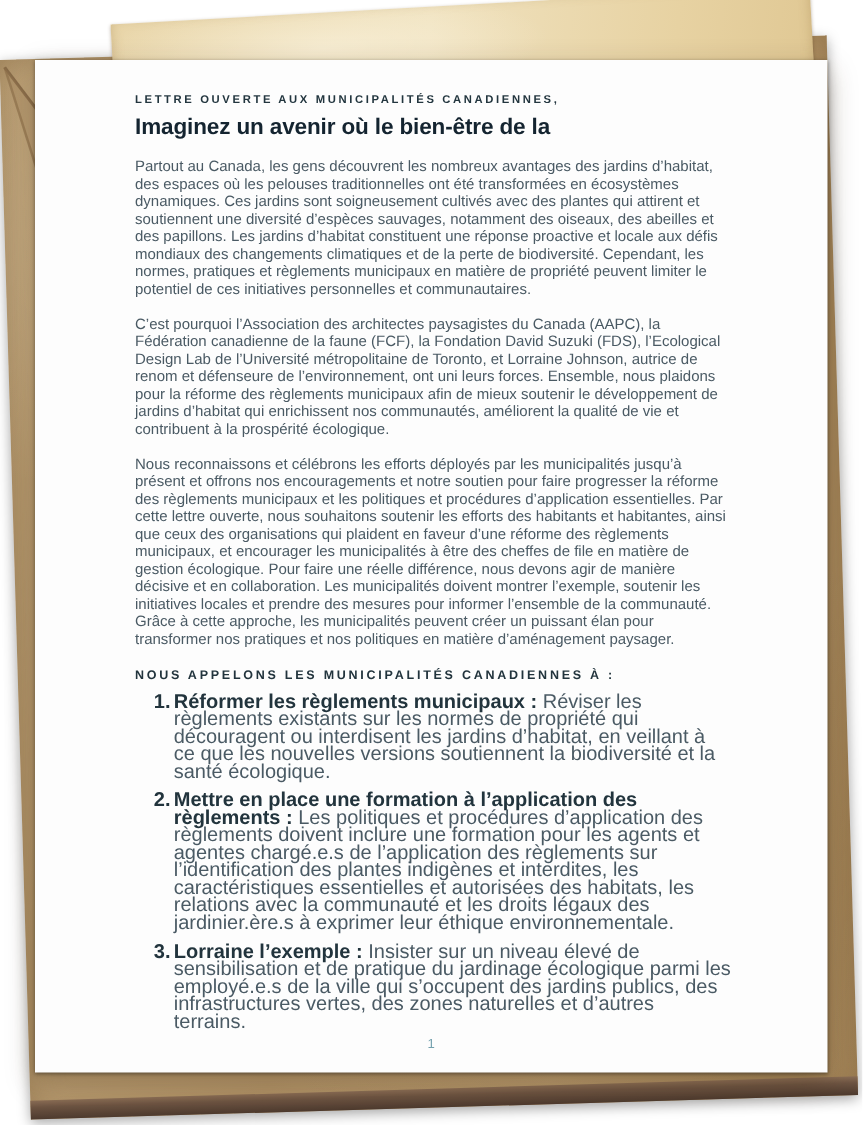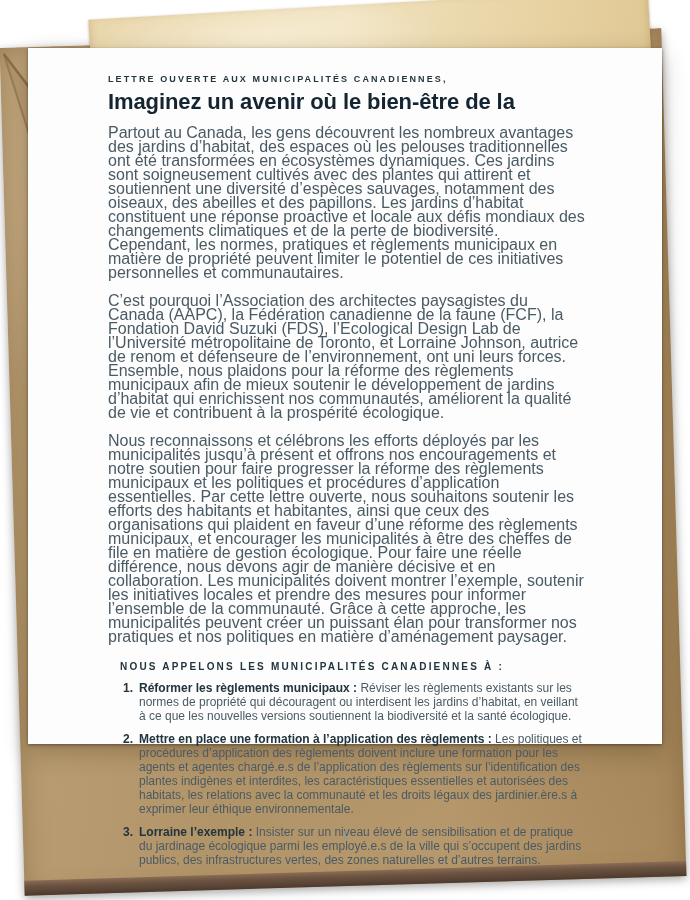--- a/index.html
+++ b/index.html
@@ -44,78 +44,77 @@
     background:
       radial-gradient(ellipse 260px 60px at 30% 40%, rgba(255,250,235,0.5), rgba(0,0,0,0) 70%),
       linear-gradient(100deg, #e9d6aa 0%, #f0e2bf 45%, #e7d2a2 80%, #e0c894 100%);
     box-shadow: inset 0 -4px 9px rgba(150,115,60,0.35), 0 1px 3px rgba(80,55,25,0.4);
   }
 
   
   .sheet {
     position: absolute;
     left: 28px; top: 48px;
-    width: 634px; height: 696px;
+    width: 634px; height: 810px;
     background: #fdfdfd;
     box-shadow: 0 1px 3px rgba(0,0,0,0.4), 0 8px 22px rgba(60,40,15,0.28);
     padding: 26px 77px 0 80px;
     color: #4a5a64;
   }
 
   .kicker {
     font-size: 9px;
     font-weight: 700;
     letter-spacing: 2.1px;
     color: #23363f;
   }
   .title {
     margin-top: 7px;
-    font-size: 22px;
+    font-size: 18px;
     line-height: 21px;
     font-weight: 700;
     color: #142430;
     letter-spacing: -0.1px;
   }
   .title-line { white-space: nowrap; }
   .caret {
     display: inline-block;
     width: 2px; height: 17px;
     background: #2b2b2b;
     margin-left: 2px;
     vertical-align: -3px;
   }
 
   .body-copy p {
     margin-top: 14px;
-    font-size: 16px;
+    font-size: 12px;
     line-height: 14px;
     color: #4a5a64;
   }
 
   .list-heading {
     margin-top: 17px;
     font-size: 10px;
     font-weight: 700;
     letter-spacing: 2.2px;
     color: #22343d;
-    margin-left: 12px;
   }
 
   ol.demands {
     margin-top: 9px;
     list-style: none;
     counter-reset: demand;
     padding-left: 15px;
   }
   ol.demands li {
     counter-increment: demand;
     position: relative;
     padding-left: 16px;
     margin-top: 9px;
-    font-size: 12px;
+    font-size: 16px;
     line-height: 14px;
     color: #4a5a64;
   }
   ol.demands li::before {
     content: counter(demand) ".";
     position: absolute;
     left: 0; top: 0;
     font-weight: 700;
     color: #22343d;
   }

